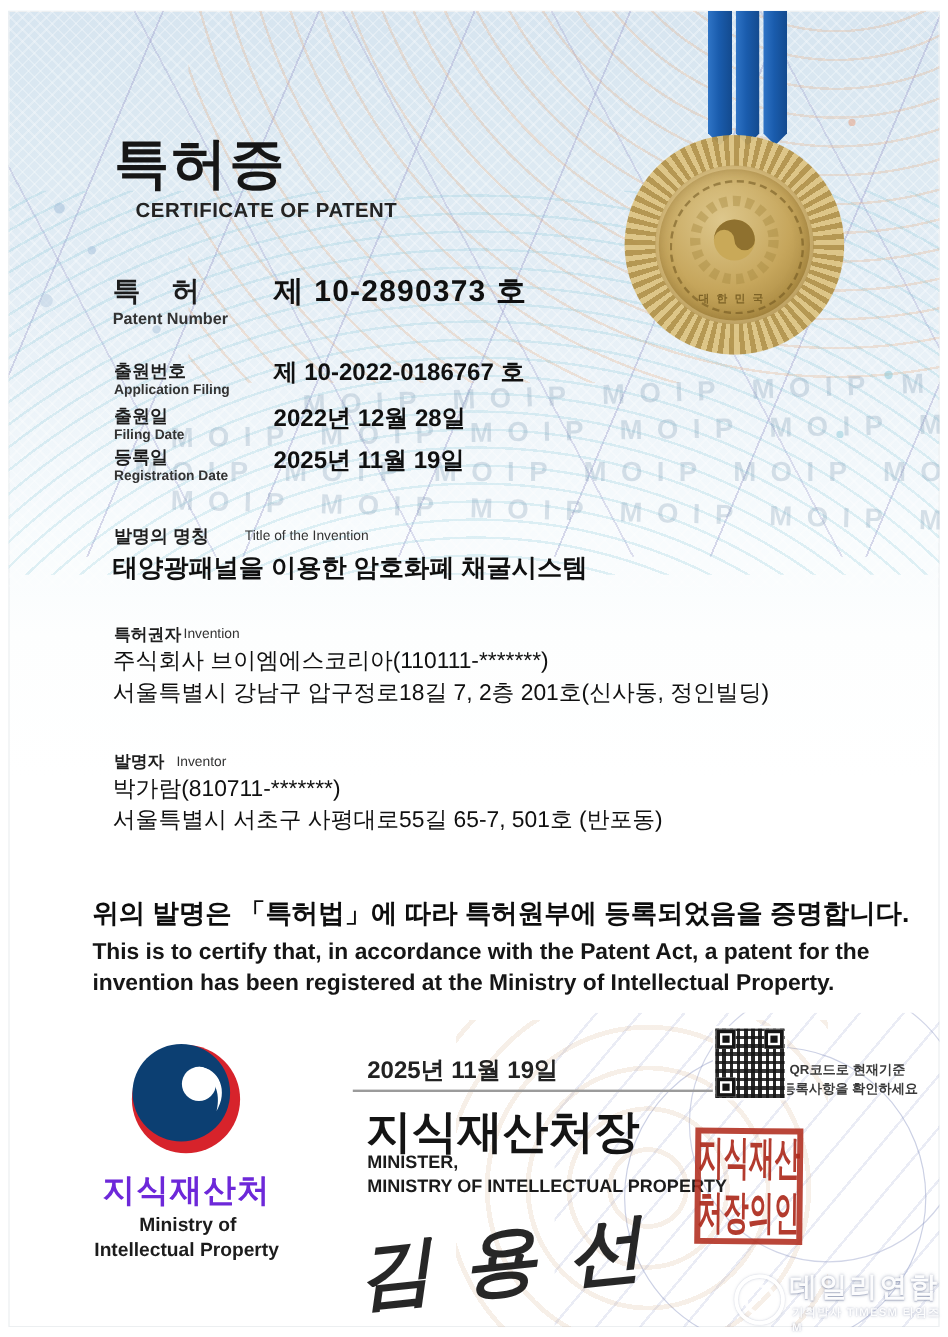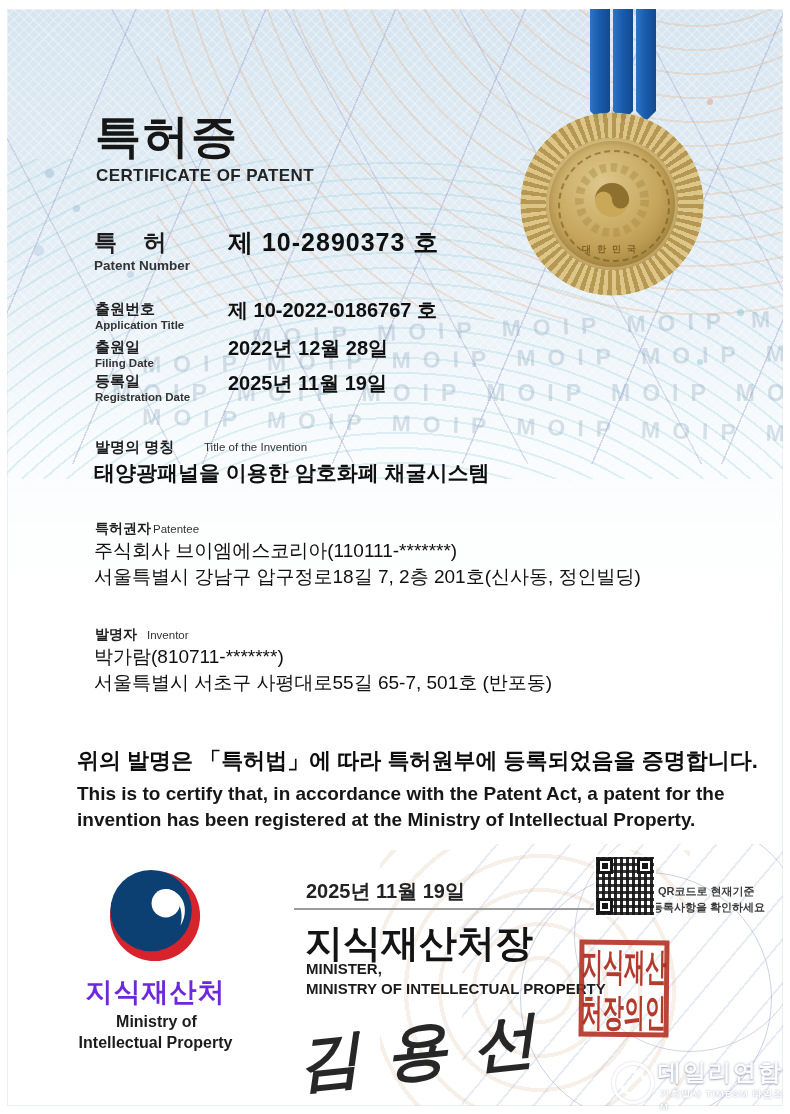--- a/index.html
+++ b/index.html
@@ -137,44 +137,44 @@
   <div class="seal-disc"></div>
   <div class="seal-ring"></div>
   <svg class="seal-svg" width="84" height="84" viewBox="-54 -54 108 108">
     <circle r="42" fill="none" stroke="#a98c42" stroke-width="11" stroke-dasharray="8 6" opacity=".45"></circle>
     <circle r="22" fill="#c9a958"></circle>
     <path d="M-22,0 A22,22 0 1 1 22,0 A11,11 0 0 1 0,0 A11,11 0 1 0 -22,0 Z" fill="#8f712f"></path>
   </svg>
   <div class="seal-country">대한민국</div>
 
   <div class="t title-kr" style="left:95px;top:106px;">특허증</div>
-  <div class="t title-en" style="left:96px;top:166px;text-align:center;">CERTIFICATE OF PATENT</div>
+  <div class="t title-en" style="left:113px;top:166px;text-align:center;">CERTIFICATE OF PATENT</div>
 
   <div class="t big-lbl" style="left:94px;top:227px;">특 허</div>
   <div class="t sub" style="left:94px;top:258px;font-size:13.5px;">Patent Number</div>
   <div class="t big-val" style="left:228px;top:226px;">제 10-2890373 호</div>
 
   <div class="t lbl" style="left:95px;top:300px;">출원번호</div>
-  <div class="t sub" style="left:95px;top:319px;">Application Title</div>
+  <div class="t sub" style="left:95px;top:319px;">Application Filing</div>
   <div class="t val" style="left:228px;top:297px;">제 10-2022-0186767 호</div>
 
   <div class="t lbl" style="left:95px;top:338px;">출원일</div>
   <div class="t sub" style="left:95px;top:357px;">Filing Date</div>
   <div class="t val" style="left:228px;top:335px;">2022년 12월 28일</div>
 
   <div class="t lbl" style="left:95px;top:372px;">등록일</div>
   <div class="t sub" style="left:95px;top:391px;">Registration Date</div>
   <div class="t val" style="left:228px;top:370px;">2025년 11월 19일</div>
 
   <div class="t lbl" style="left:95px;top:438px;">발명의 명칭</div>
   <div class="t sub" style="left:183px;top:441px;font-weight:400;margin-left:21px;">Title of the Invention</div>
   <div class="t val" style="left:94px;top:459px;font-size:21px;">태양광패널을 이용한 암호화폐 채굴시스템</div>
 
   <div class="t lbl" style="left:95px;top:520px;font-size:14px;">특허권자</div>
-  <div class="t sub" style="left:153px;top:523px;font-weight:400;">Patentee</div>
+  <div class="t sub" style="left:153px;top:523px;font-weight:400;">Invention</div>
   <div class="t body-val" style="left:94px;top:538px;">주식회사 브이엠에스코리아(110111-*******)</div>
   <div class="t body-val" style="left:94px;top:564px;">서울특별시 강남구 압구정로18길 7, 2층 201호(신사동, 정인빌딩)</div>
 
   <div class="t lbl" style="left:95px;top:626px;font-size:14px;">발명자</div>
   <div class="t sub" style="left:147px;top:629px;font-weight:400;">Inventor</div>
   <div class="t body-val" style="left:94px;top:644px;">박가람(810711-*******)</div>
   <div class="t body-val" style="left:94px;top:670px;">서울특별시 서초구 사평대로55길 65-7, 501호 (반포동)</div>
 
   <div class="t stmt-en" style="left:77px;top:783px;">This is to certify that, in accordance with the Patent Act, a patent for the</div>
   <div class="t stmt-kr" style="left:77px;top:746px;">위의 발명은 「특허법」에 따라 특허원부에 등록되었음을 증명합니다.</div>

